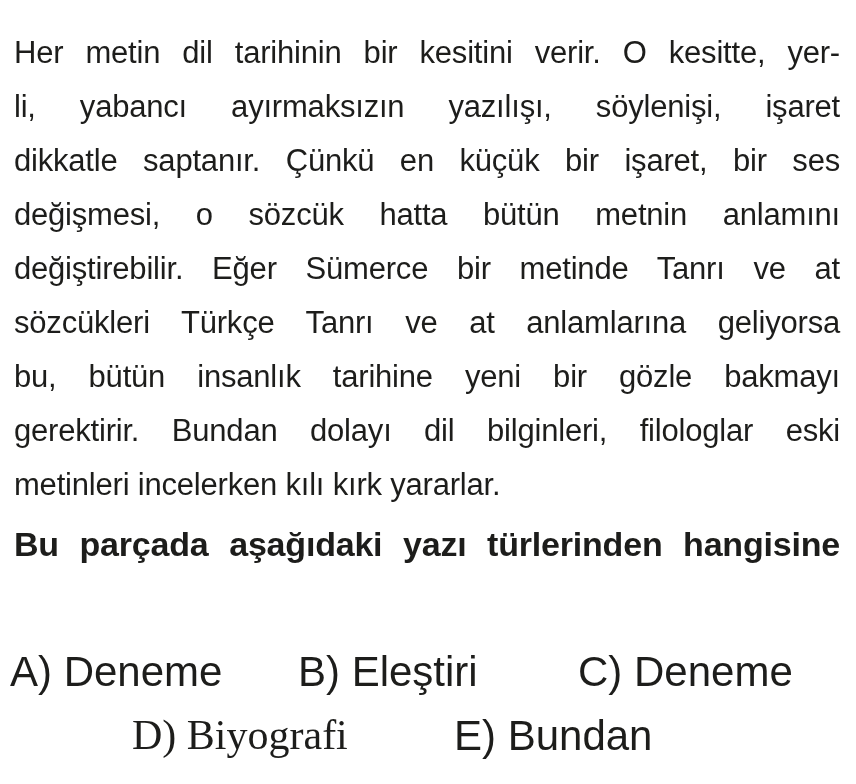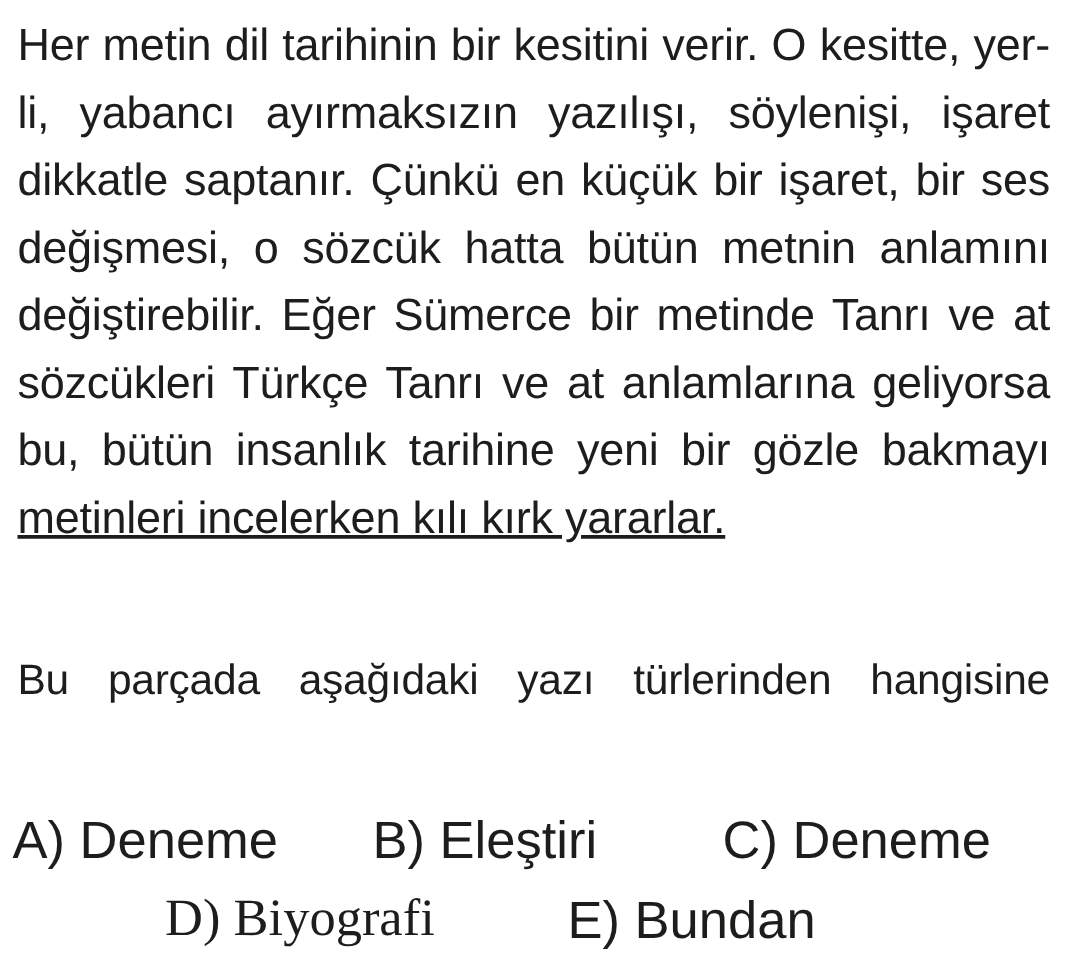--- a/index.html
+++ b/index.html
@@ -12,45 +12,44 @@
     height: 784px;
     position: relative;
     overflow: hidden;
     font-family: "Liberation Sans", sans-serif;
     color: #1d1d1b;
     -webkit-font-smoothing: antialiased;
   }
   .passage {
     position: absolute;
     left: 14px;
-    top: 9px;
+    top: 26px;
     width: 826px;
-    font-size: 36px;
+    font-size: 31px;
     font-weight: 400;
     letter-spacing: -0.2px;
   }
   .passage .line {
     height: 54px;
     line-height: 54px;
     text-align: justify;
     text-align-last: justify;
     overflow: visible;
   }
   .passage .line--last {
     text-align: center;
     text-align-last: left;
-    text-decoration: underline;
   }
   .question {
     position: absolute;
     left: 14px;
     top: 517px;
     width: 826px;
     font-size: 34px;
-    font-weight: 400;
+    font-weight: 700;
     letter-spacing: -0.2px;
   }
   .question .line {
     height: 55px;
     line-height: 55px;
     text-align: justify;
     text-align-last: justify;
   }
   .question .line--last {
     text-align: left;
@@ -83,20 +82,21 @@
 <body>
 
 <div class="passage">
   <div class="line">Her metin dil tarihinin bir kesitini verir. O kesitte, yer-</div>
   <div class="line">li, yabancı ayırmaksızın yazılışı, söylenişi, işaret</div>
   <div class="line">dikkatle saptanır. Çünkü en küçük bir işaret, bir ses</div>
   <div class="line">değişmesi, o sözcük hatta bütün metnin anlamını</div>
   <div class="line">değiştirebilir. Eğer Sümerce bir metinde Tanrı ve at</div>
   <div class="line">sözcükleri Türkçe Tanrı ve at anlamlarına geliyorsa</div>
   <div class="line">bu, bütün insanlık tarihine yeni bir gözle bakmayı</div>
+  <div class="line">gerektirir. Bundan dolayı dil bilginleri, filologlar eski</div>
   <div class="line line--last">metinleri incelerken kılı kırk yararlar.</div>
 </div>
 
 <div class="question">
   <div class="line">Bu parçada aşağıdaki yazı türlerinden hangisine</div>
 </div>
 
 <div class="options-row options-row--1">
   <span class="option option--a">A) Deneme</span>
   <span class="option option--b">B) Eleştiri</span>

